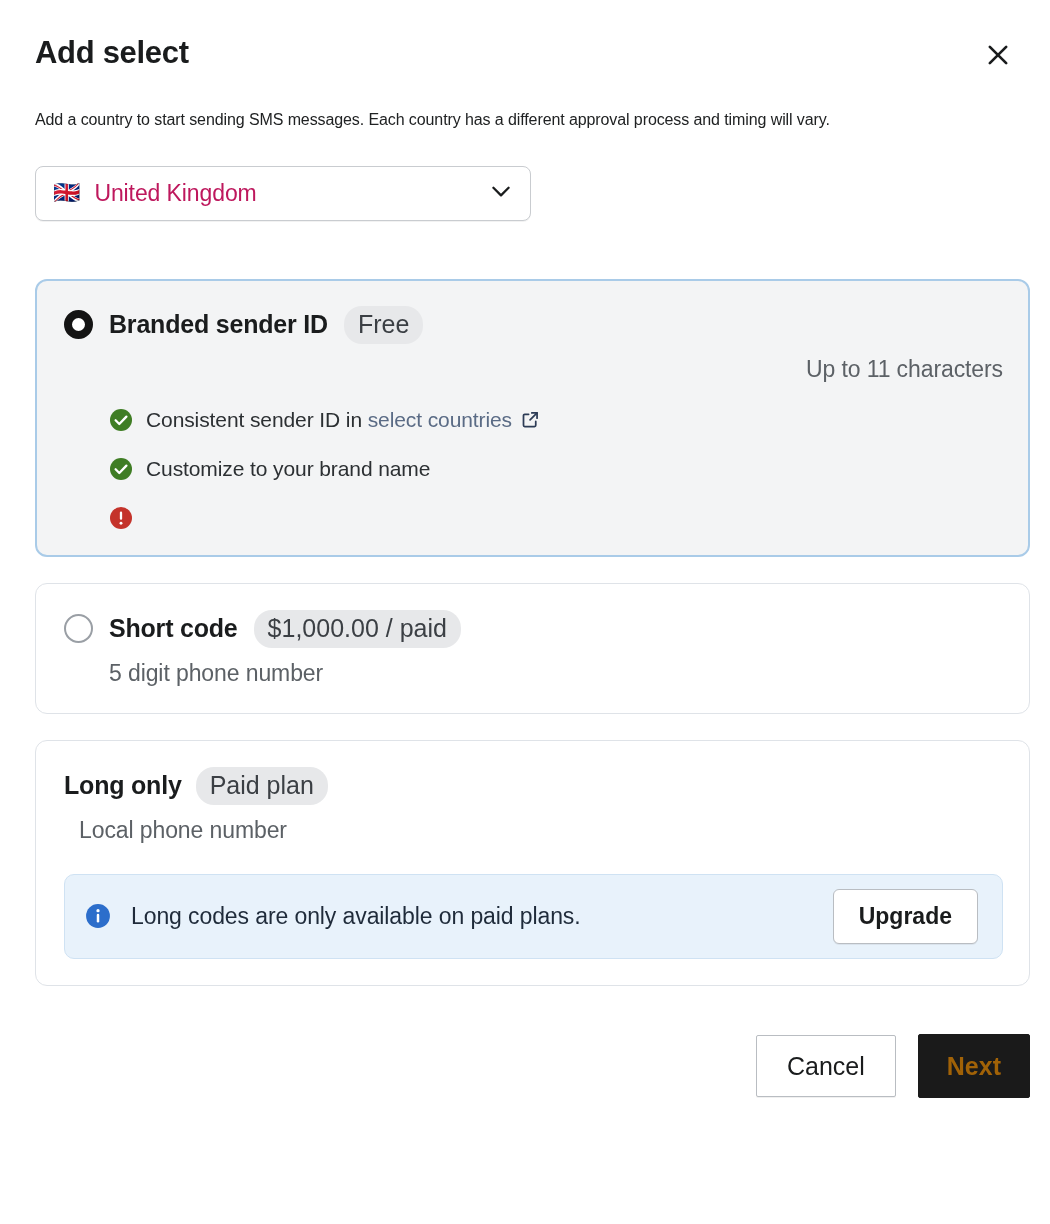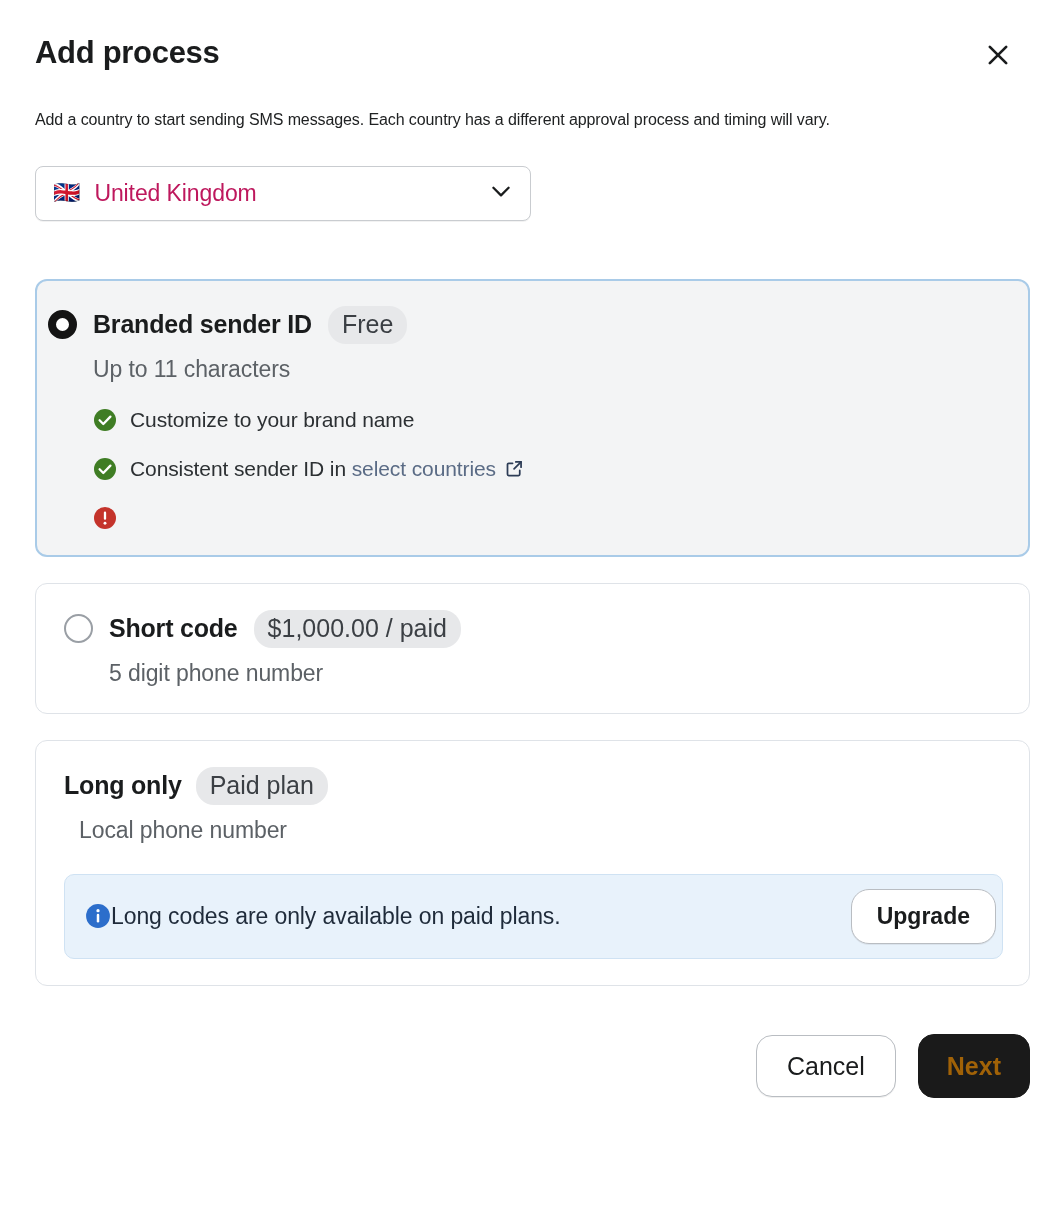--- a/index.html
+++ b/index.html
@@ -90,21 +90,22 @@
     border-radius: 12px;
     background: #ffffff;
     padding: 26px 26px 26px 28px;
     position: relative;
   }
   .option-card + .option-card { margin-top: 26px; }
 
   .option-card.selected {
     border: 2px solid #a9cbe8;
     background: #f3f4f5;
-    padding: 25px 25px 25px 11px;
+    padding: 25px 25px 25px 27px;
+    text-align: right;
   }
 
   .option-head {
     display: flex;
     align-items: center;
     gap: 16px;
   }
 
   .radio {
     width: 29px;
@@ -173,33 +174,34 @@
   .extlink-icon { margin-left: 8px; display: inline-flex; vertical-align: -3px; }
 
   
   .info-banner {
     margin-top: 30px;
     background: #e8f2fb;
     border: 1px solid #cfe2f3;
     border-radius: 10px;
     display: flex;
     align-items: center;
-    padding: 14px 6px 14px 20px;
+    padding: 14px 24px 14px 20px;
+    gap: 20px;
   }
   .info-icon { flex: 0 0 auto; display: flex; }
   .info-text {
     flex: 1;
     font-size: 23px;
     color: #1f2b3a;
     letter-spacing: -0.1px;
   }
   .upgrade-button {
     background: #ffffff;
     border: 1px solid #b9bdc2;
-    border-radius: 18px;
+    border-radius: 6px;
     font-family: "Liberation Sans", sans-serif;
     font-size: 23px;
     font-weight: 700;
     color: #1a1c1d;
     padding: 13px 25px;
     cursor: pointer;
     box-shadow: 0 1px 0 rgba(0,0,0,0.06);
     white-space: nowrap;
   }
 
@@ -208,21 +210,21 @@
     margin-top: 48px;
     display: flex;
     justify-content: flex-end;
     align-items: center;
     gap: 22px;
     padding-right: 0;
   }
   .btn {
     font-family: "Liberation Sans", sans-serif;
     font-size: 25px;
-    border-radius: 16px;
+    border-radius: 2px;
     cursor: pointer;
     padding: 16px 30px;
     line-height: 1.12;
   }
   .btn-secondary {
     background: #ffffff;
     border: 1px solid #b9bdc2;
     color: #1a1c1d;
     box-shadow: 0 1px 0 rgba(0,0,0,0.06);
   }
@@ -233,21 +235,21 @@
     font-weight: 700;
     padding: 17px 28px;
   }
 </style>
 </head>
 <body>
 
 <div class="modal">
 
   <div class="modal-header">
-    <h1 class="modal-title">Add process</h1>
+    <h1 class="modal-title">Add select</h1>
     <button class="close-button">
       <span>
         <svg width="28" height="28" viewBox="0 0 24 24" fill="none" aria-hidden="true">
           <path d="M5 5 L19 19 M19 5 L5 19" stroke="#1a1c1d" stroke-width="2.3" stroke-linecap="round"></path>
         </svg>
       </span>
     </button>
   </div>
 
   <p class="modal-description">Add a country to start sending SMS messages. Each country has a different approval process and timing will vary.</p>
@@ -266,49 +268,49 @@
 
     <div class="option-card selected">
       <div class="option-head">
         <span class="radio checked"></span>
         <span class="option-title">Branded sender ID</span>
         <span class="badge">Free</span>
       </div>
       <div class="option-sub">Up to 11 characters</div>
 
       <ul class="feature-list">
-        <li class="feature-item">
-          <span class="feature-icon">
-            <svg width="24" height="24" viewBox="0 0 24 24" aria-hidden="true">
-              <circle cx="12" cy="12" r="11" fill="#3f7d24"></circle>
-              <path d="M6.6 12.3 L10.3 16 L17.4 8.6" stroke="#ffffff" stroke-width="2.3" fill="none" stroke-linecap="round" stroke-linejoin="round"></path>
-            </svg>
-          </span>
-          <span>Customize to your brand name</span>
-        </li>
-
         <li class="feature-item">
           <span class="feature-icon">
             <svg width="24" height="24" viewBox="0 0 24 24" aria-hidden="true">
               <circle cx="12" cy="12" r="11" fill="#3f7d24"></circle>
               <path d="M6.6 12.3 L10.3 16 L17.4 8.6" stroke="#ffffff" stroke-width="2.3" fill="none" stroke-linecap="round" stroke-linejoin="round"></path>
             </svg>
           </span>
           <span><span>Consistent sender ID in </span><a class="feature-link">select countries</a><span class="extlink-icon">
             <svg width="21" height="21" viewBox="0 0 24 24" fill="none" aria-hidden="true">
               <path d="M13.5 4.5 H19.5 V10.5" stroke="#2d3c56" stroke-width="2" stroke-linecap="round" stroke-linejoin="round"></path>
               <path d="M19.5 4.5 L11.5 12.5" stroke="#2d3c56" stroke-width="2" stroke-linecap="round"></path>
               <path d="M18 14.2 V18.6 A1.4 1.4 0 0 1 16.6 20 H5.4 A1.4 1.4 0 0 1 4 18.6 V7.4 A1.4 1.4 0 0 1 5.4 6 H9.8" stroke="#2d3c56" stroke-width="2" stroke-linecap="round" stroke-linejoin="round"></path>
             </svg>
           </span></span>
         </li>
 
         <li class="feature-item">
           <span class="feature-icon">
             <svg width="24" height="24" viewBox="0 0 24 24" aria-hidden="true">
+              <circle cx="12" cy="12" r="11" fill="#3f7d24"></circle>
+              <path d="M6.6 12.3 L10.3 16 L17.4 8.6" stroke="#ffffff" stroke-width="2.3" fill="none" stroke-linecap="round" stroke-linejoin="round"></path>
+            </svg>
+          </span>
+          <span>Customize to your brand name</span>
+        </li>
+
+        <li class="feature-item">
+          <span class="feature-icon">
+            <svg width="24" height="24" viewBox="0 0 24 24" aria-hidden="true">
               <circle cx="12" cy="12" r="11" fill="#c4332b"></circle>
               <rect x="10.85" y="5.6" width="2.3" height="8.2" rx="1.15" fill="#ffffff"></rect>
               <circle cx="12" cy="17.3" r="1.45" fill="#ffffff"></circle>
             </svg>
           </span>
         </li>
       </ul>
     </div>
 
     <div class="option-card">

